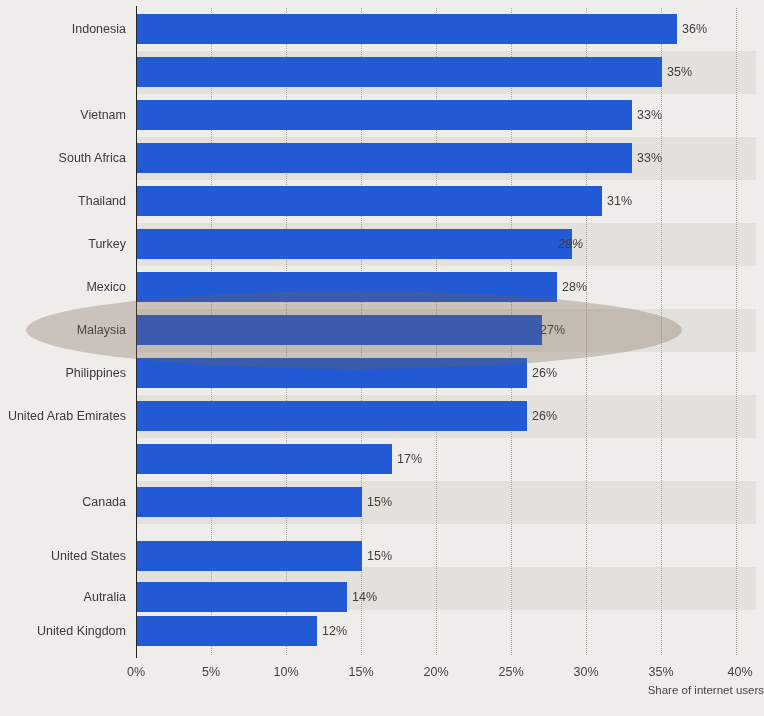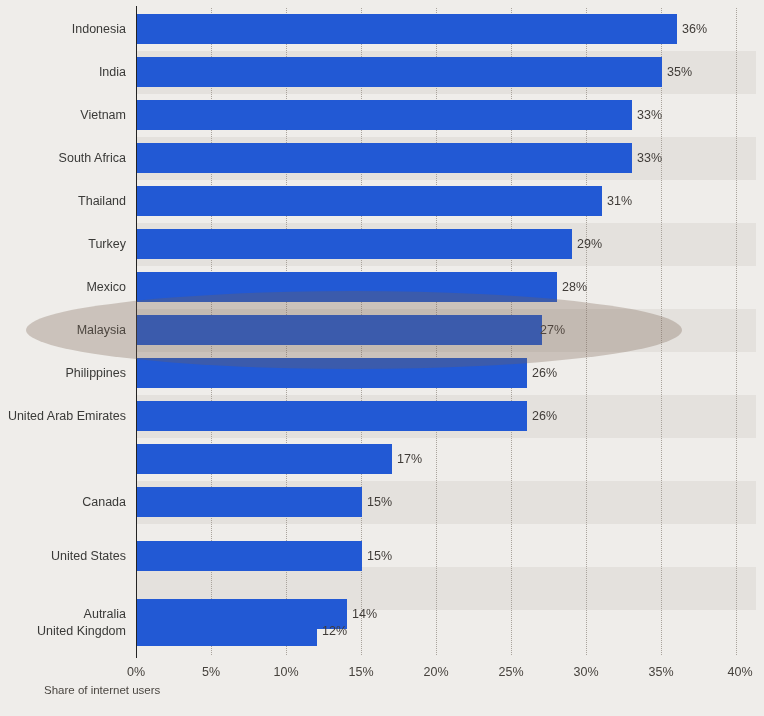--- a/index.html
+++ b/index.html
@@ -115,21 +115,21 @@
     font-size: 12.5px;
     color: #46423d;
     transform: translateX(-50%);
     white-space: nowrap;
   }
   #x-axis-title {
     position: absolute;
     left: 0;
     top: 684px;
     width: 764px;
-    text-align: left;
+    text-align: right;
     font-size: 11.5px;
     color: #4a4641;
   }
   #axis-title-inner { margin-left: 44px; }
 </style>
 </head>
 <body>
 
 <div id="chart-root">
 
@@ -163,21 +163,20 @@
       <div class="gridline" style="left: 736px;"></div>
     </div>
 
   <div id="rows">
       <div class="row" style="top: 8px;">
         <div class="cat-label">Indonesia</div>
         <div class="bar" style="width: 540px;"></div>
         <div class="val-label" style="left: 682px;">36%</div>
       </div>
       <div class="row" style="top: 51px;">
-        <div class="cat-label">India</div>
         <div class="bar" style="width: 525px;"></div>
         <div class="val-label" style="left: 667px;">35%</div>
       </div>
       <div class="row" style="top: 94px;">
         <div class="cat-label">Vietnam</div>
         <div class="bar" style="width: 495px;"></div>
         <div class="val-label" style="left: 637px;">33%</div>
       </div>
       <div class="row" style="top: 137px; padding-left: 8px;">
         <div class="cat-label">South Africa</div>
@@ -185,21 +184,21 @@
         <div class="val-label" style="left: 637px;">33%</div>
       </div>
       <div class="row" style="top: 180px;">
         <div class="cat-label">Thailand</div>
         <div class="bar" style="width: 465px;"></div>
         <div class="val-label" style="left: 607px;">31%</div>
       </div>
       <div class="row" style="top: 223px;">
         <div class="cat-label">Turkey</div>
         <div class="bar" style="width: 435px;"></div>
-        <div class="val-label" style="left: 577px;">29%</div>
+        <div class="val-label" style="left: 558px; font-style: italic;">29%</div>
       </div>
       <div class="row" style="top: 266px;">
         <div class="cat-label">Mexico</div>
         <div class="bar" style="width: 420px;"></div>
         <div class="val-label" style="left: 562px;">28%</div>
       </div>
       <div class="row" style="top: 309px;">
         <div class="cat-label">Malaysia</div>
         <div class="bar highlight" style="width: 405px;"></div>
         <div class="val-label" style="left: 540px;">27%</div>
@@ -221,21 +220,21 @@
       <div class="row" style="top: 481px;">
         <div class="cat-label">Canada</div>
         <div class="bar" style="width: 225px;"></div>
         <div class="val-label" style="left: 367px;">15%</div>
       </div>
       <div class="row" style="top: 535px;">
         <div class="cat-label">United States</div>
         <div class="bar" style="width: 225px;"></div>
         <div class="val-label" style="left: 367px;">15%</div>
       </div>
-      <div class="row" style="top: 593px;">
+      <div class="row" style="top: 576px;">
         <div class="cat-label">Autralia</div>
         <div class="bar" style="width: 210px;"></div>
         <div class="val-label" style="left: 352px;">14%</div>
       </div>
       <div class="row" style="top: 610px;">
         <div class="cat-label">United Kingdom</div>
         <div class="bar" style="width: 180px;"></div>
         <div class="val-label" style="left: 322px;">12%</div>
       </div>
     </div>

